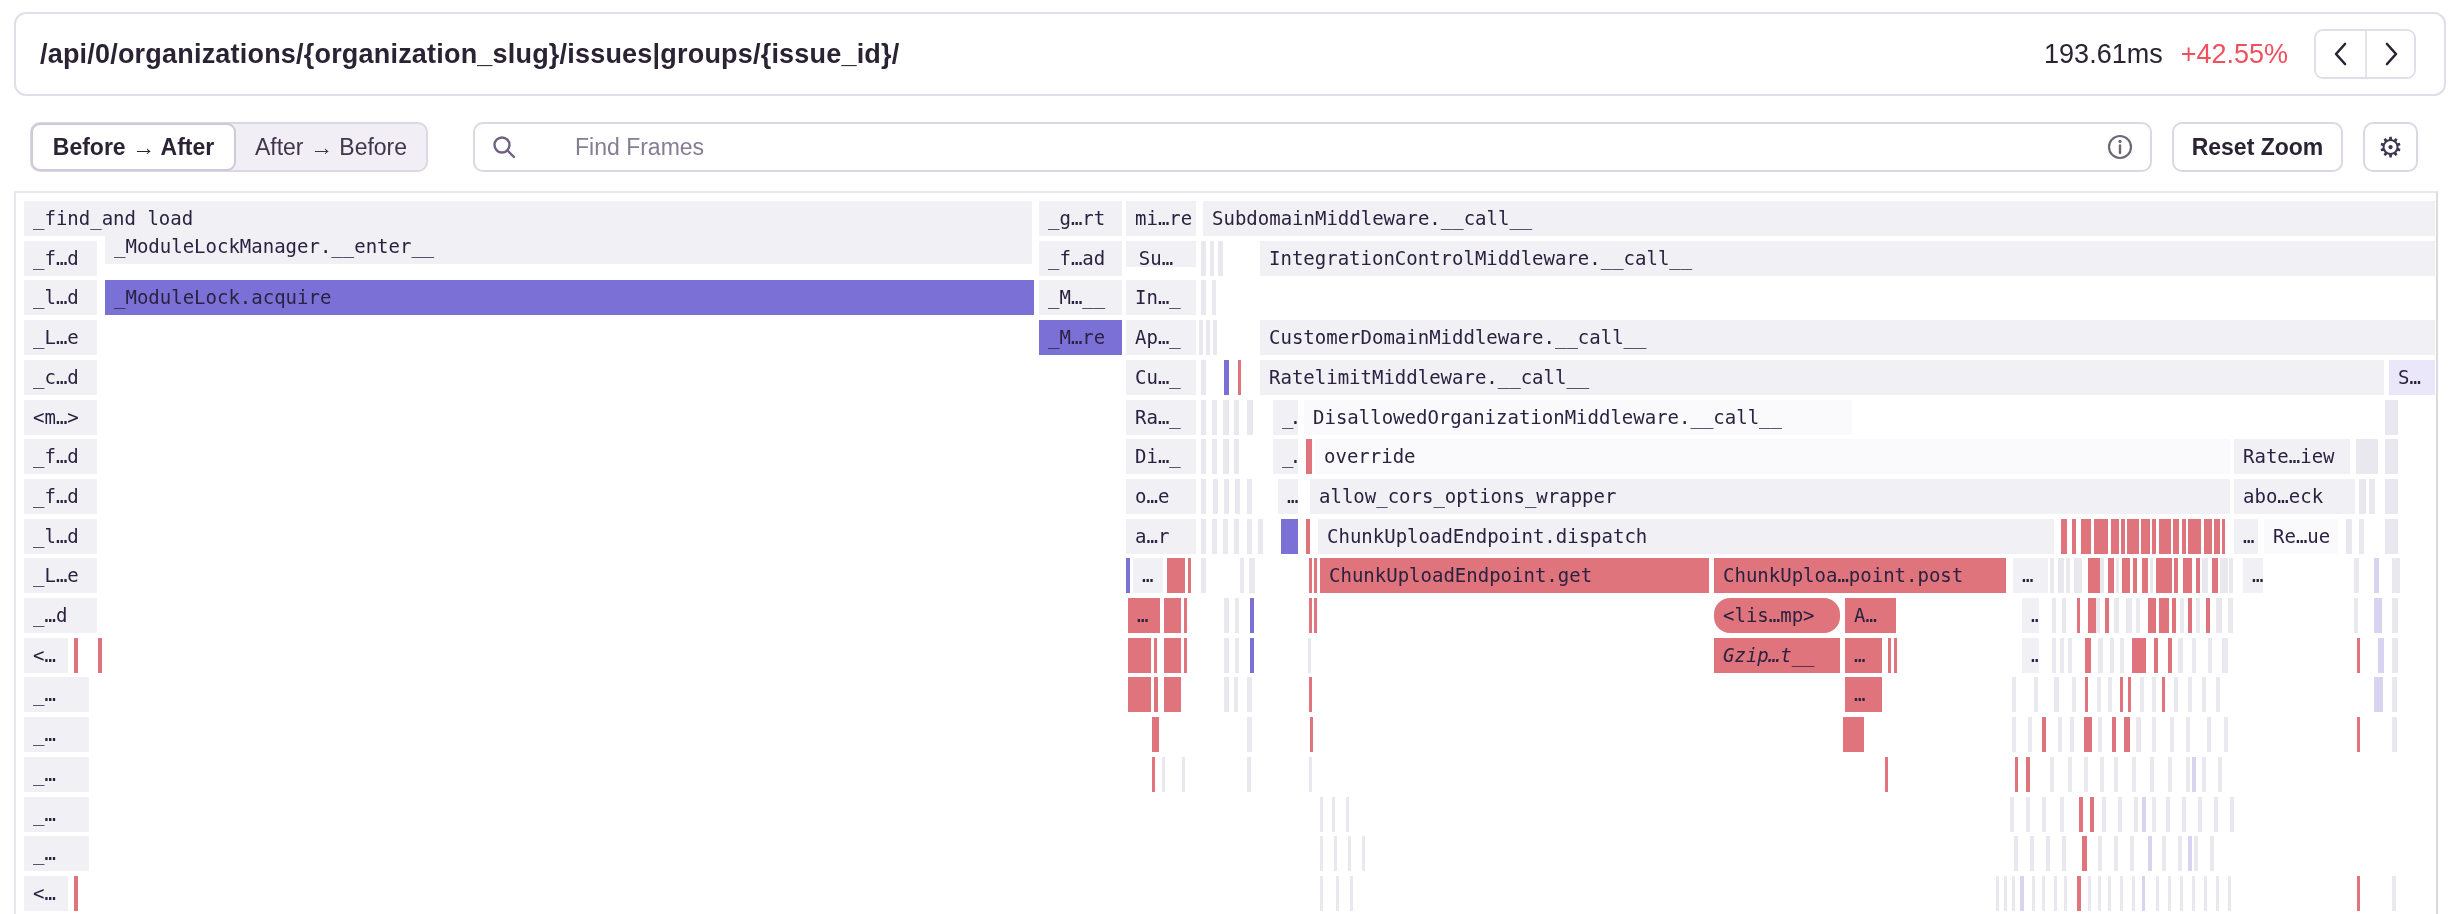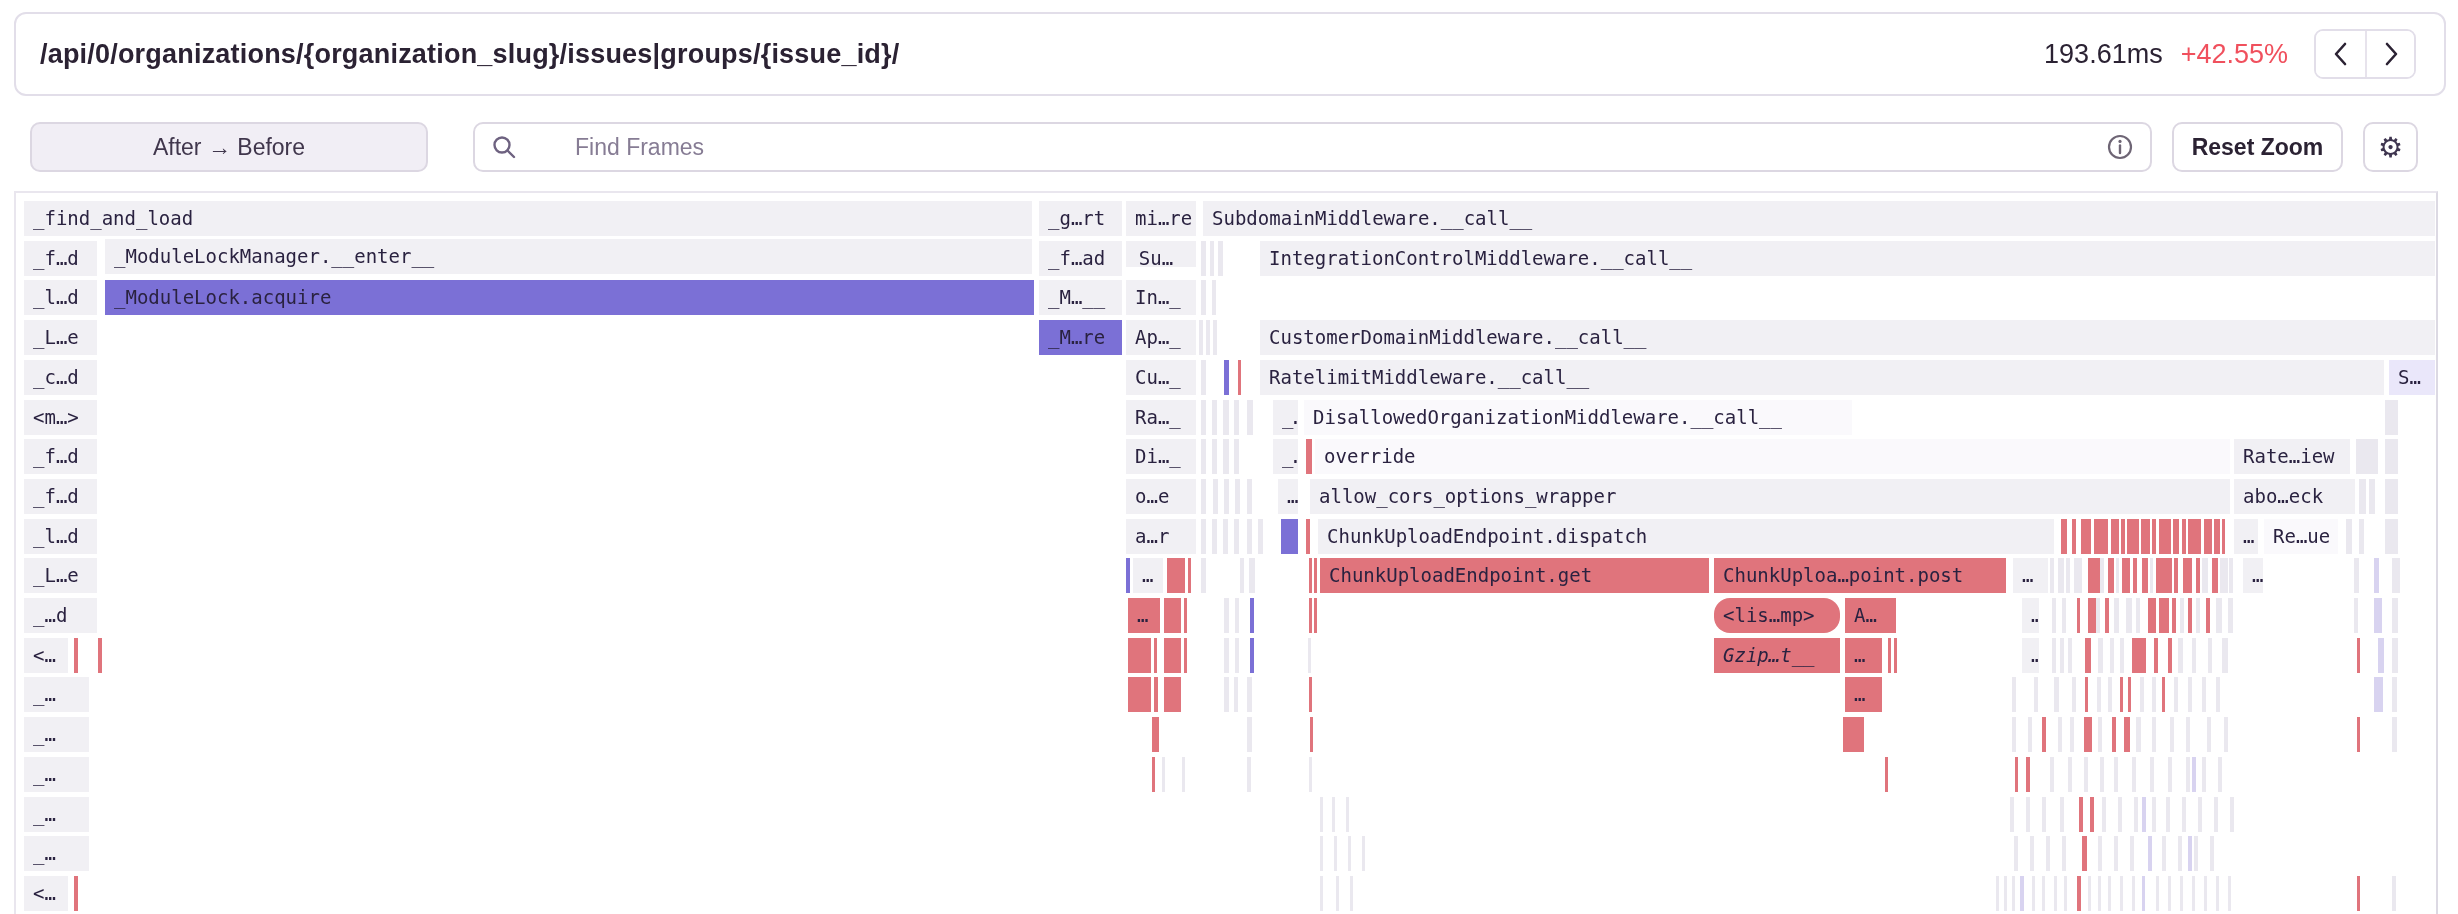--- a/index.html
+++ b/index.html
@@ -65,20 +65,21 @@
     </div>
     <div class="pager-btn">
       <svg width="20" height="26" viewBox="0 0 20 26">
         <polyline points="6,3 15,13 6,23" fill="none" stroke="#2b2233" stroke-width="2.6" stroke-linecap="round" stroke-linejoin="round"></polyline>
       </svg>
     </div>
   </div>
 </div>
 
 <div class="abs" id="seg-control">
+  <div id="seg-active">Before → After</div>
   <div id="seg-inactive">After → Before</div>
 </div>
 
 <div class="abs" id="search-box">
   <svg class="mag-icon" width="26" height="26" viewBox="0 0 26 26">
     <circle cx="11" cy="11" r="7.5" fill="none" stroke="#6e6280" stroke-width="2.4"></circle>
     <line x1="16.5" y1="16.5" x2="23" y2="23" stroke="#6e6280" stroke-width="2.4" stroke-linecap="round"></line>
   </svg>
   <input id="search-input" value="" placeholder="Find Frames" style="">
   <svg class="info-icon" width="28" height="28" viewBox="0 0 28 28">
@@ -93,21 +94,21 @@
 <div class="abs" id="gear-btn">
   <span>⚙</span>
 </div>
 
 <div class="abs" id="flamegraph">
     <div class="frame" style="left: 8px; top: 8px; width: 1008px; height: 35px; background: rgb(241, 240, 244);">_find_and_load</div>
     <div class="frame" style="left: 1023px; top: 8px; width: 83px; height: 35px; background: rgb(241, 240, 244);">_g…rt</div>
     <div class="frame" style="left: 1110px; top: 8px; width: 70px; height: 35px; background: rgb(241, 240, 244);">mi…re</div>
     <div class="frame" style="left: 1187px; top: 8px; width: 1232px; height: 35px; background: rgb(241, 240, 244);">SubdomainMiddleware.__call__</div>
     <div class="frame" style="left: 8px; top: 47.7px; width: 73px; height: 35px; background: rgb(241, 240, 244);">_f…d</div>
-    <div class="frame" style="left: 89px; top: 46px; width: 927px; height: 35px; background: rgb(241, 240, 244);">_ModuleLockManager.__enter__</div>
+    <div class="frame" style="left: 89px; top: 36px; width: 927px; height: 35px; background: rgb(241, 240, 244);">_ModuleLockManager.__enter__</div>
     <div class="frame" style="left: 1023px; top: 47.7px; width: 83px; height: 35px; background: rgb(241, 240, 244);">_f…ad</div>
     <div class="frame" style="left: 1110px; top: 48px; width: 70px; height: 26px; background: rgb(241, 240, 244); text-align: right;">Su…__</div>
     <div class="frame thin" style="left: 1185px; top: 47.7px; width: 5px; height: 35px; background: rgb(234, 232, 239);"></div>
     <div class="frame thin" style="left: 1194px; top: 47.7px; width: 4px; height: 35px; background: rgb(234, 232, 239);"></div>
     <div class="frame thin" style="left: 1202px; top: 47.7px; width: 5px; height: 35px; background: rgb(234, 232, 239);"></div>
     <div class="frame" style="left: 1244px; top: 47.7px; width: 1175px; height: 35px; background: rgb(241, 240, 244);">IntegrationControlMiddleware.__call__</div>
     <div class="frame" style="left: 8px; top: 87.4px; width: 73px; height: 35px; background: rgb(241, 240, 244);">_l…d</div>
     <div class="frame" style="left: 89px; top: 87.4px; width: 929px; height: 35px; background: rgb(123, 112, 214);">_ModuleLock.acquire</div>
     <div class="frame" style="left: 1023px; top: 87.4px; width: 83px; height: 35px; background: rgb(241, 240, 244);">_M…__</div>
     <div class="frame" style="left: 1110px; top: 87.4px; width: 70px; height: 35px; background: rgb(241, 240, 244);">In…_</div>

